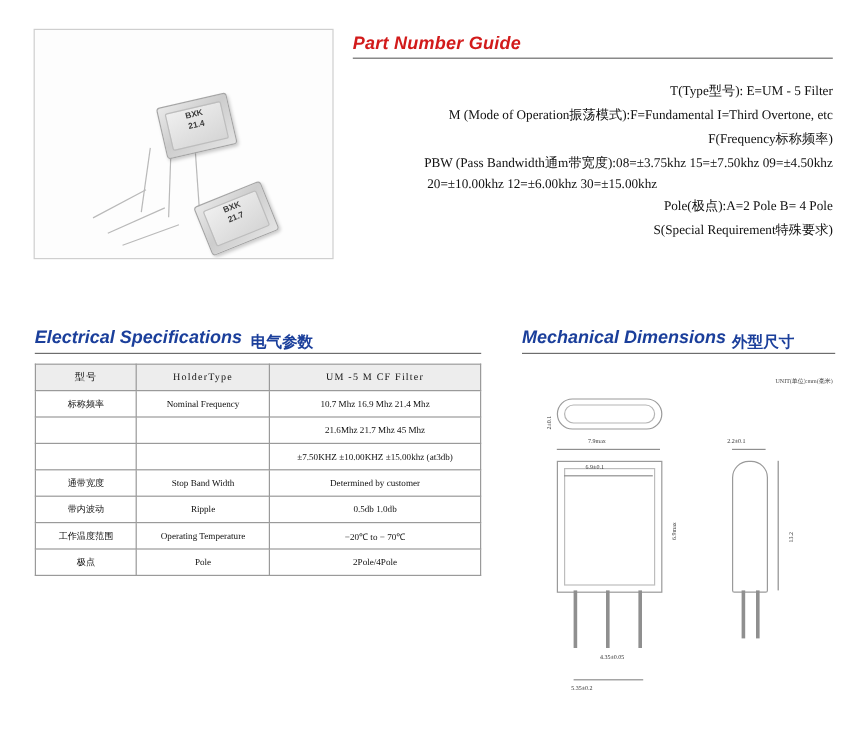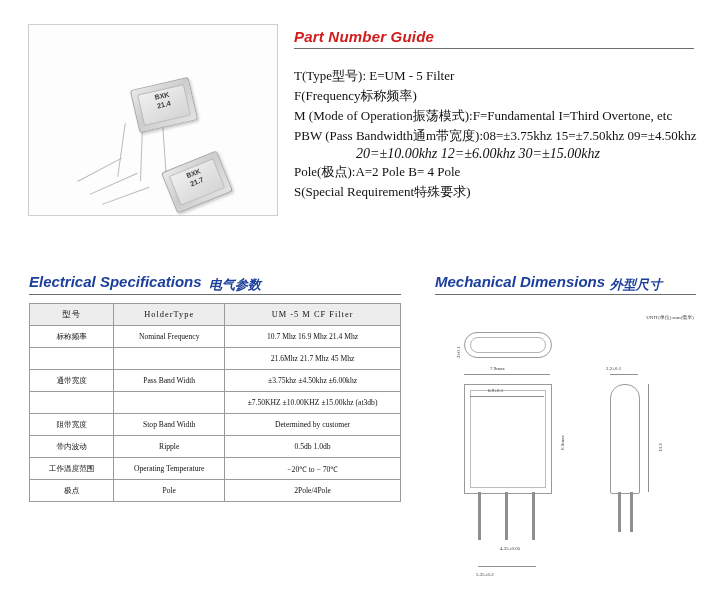--- a/index.html
+++ b/index.html
@@ -56,33 +56,34 @@
   
   .h-red{
     position:absolute;color:#d21b1b;font-weight:bold;font-style:italic;
     font-size:15px;letter-spacing:.2px;white-space:nowrap;text-align:right;
   }
   .h-blue{
     position:absolute;color:#1b3f9b;font-weight:bold;font-style:italic;
     font-size:15px;white-space:nowrap;
   }
   .h-cn{
-    position:absolute;color:#1b3f9b;font-weight:bold;font-size:13px;white-space:nowrap;font-style:italic;
+    position:absolute;color:#1b3f9b;font-weight:bold;font-size:13px;white-space:nowrap;
   }
   .rule{position:absolute;height:1px;background:#6d6d6d;}
 
   
   .png-block{position:absolute;left:294px;top:66px;width:400px;}
   .png-line{
-    font-size:13px;line-height:20px;color:#111;white-space:nowrap;
+    font-size:11px;line-height:20px;color:#111;white-space:nowrap;
     font-family:"Liberation Serif", serif;
+    text-align:right;
   }
   .png-sub{
-    font-size:14px;line-height:16px;color:#111;white-space:nowrap;
-    padding-left:62px;font-family:"Liberation Serif", serif;font-style:italic;
+    font-size:11px;line-height:16px;color:#111;white-space:nowrap;
+    padding-left:62px;font-family:"Liberation Serif", serif;
   }
 
   
   .spec-wrap{position:absolute;left:29px;top:303px;width:428px;}
   table.spec{border-collapse:collapse;width:372px;font-size:7.6px;}
   table.spec td,table.spec th{
     border:1px solid #9a9a9a;text-align:center;vertical-align:middle;
     height:19px;color:#111;font-weight:normal;
     font-family:"Liberation Serif", serif;
   }
@@ -143,22 +144,22 @@
       </div>
 
     </div>
   </div>
 
   <div class="h-red" style="left:294px;top:28px;">Part Number Guide</div>
   <div class="rule" style="left:294px;top:48px;width:400px;"></div>
 
   <div class="png-block">
     <div class="png-line">T(Type型号): E=UM - 5 Filter</div>
+    <div class="png-line">M (Mode of Operation振荡模式):F=Fundamental I=Third Overtone, etc</div>
     <div class="png-line">F(Frequency标称频率)</div>
-    <div class="png-line">M (Mode of Operation振荡模式):F=Fundamental I=Third Overtone, etc</div>
     <div class="png-line">PBW (Pass Bandwidth通m带宽度):08=±3.75khz 15=±7.50khz 09=±4.50khz</div>
     <div class="png-sub">20=±10.00khz 12=±6.00khz 30=±15.00khz</div>
     <div class="png-line">Pole(极点):A=2 Pole B= 4 Pole</div>
     <div class="png-line">S(Special Requirement特殊要求)</div>
   </div>
 
   <div class="h-blue" style="left:29px;top:273px;">Electrical Specifications</div>
   <div class="h-cn" style="left:209px;top:276px;">电气参数</div>
   <div class="rule" style="left:29px;top:294px;width:372px;"></div>
 
@@ -176,31 +177,26 @@
           <td>标称频率</td>
           <td>Nominal Frequency</td>
           <td>10.7 Mhz  16.9 Mhz  21.4 Mhz</td>
         </tr>
         <tr>
           <td></td>
           <td></td>
           <td>21.6Mhz  21.7 Mhz  45 Mhz</td>
         </tr>
         <tr>
+          <td></td>
+          <td></td>
+          <td>±7.50KHZ ±10.00KHZ ±15.00khz (at3db)</td>
+        </tr>
+        <tr>
           <td>通带宽度</td>
-          <td>Pass Band Width</td>
-          <td>±3.75khz ±4.50khz ±6.00khz</td>
-        </tr>
-        <tr>
-          <td></td>
-          <td></td>
-          <td>±7.50KHZ ±10.00KHZ ±15.00khz (at3db)</td>
-        </tr>
-        <tr>
-          <td>阻带宽度</td>
           <td>Stop Band Width</td>
           <td>Determined by customer</td>
         </tr>
         <tr>
           <td>带内波动</td>
           <td>Ripple</td>
           <td>0.5db   1.0db</td>
         </tr>
         <tr>
           <td>工作温度范围</td>

